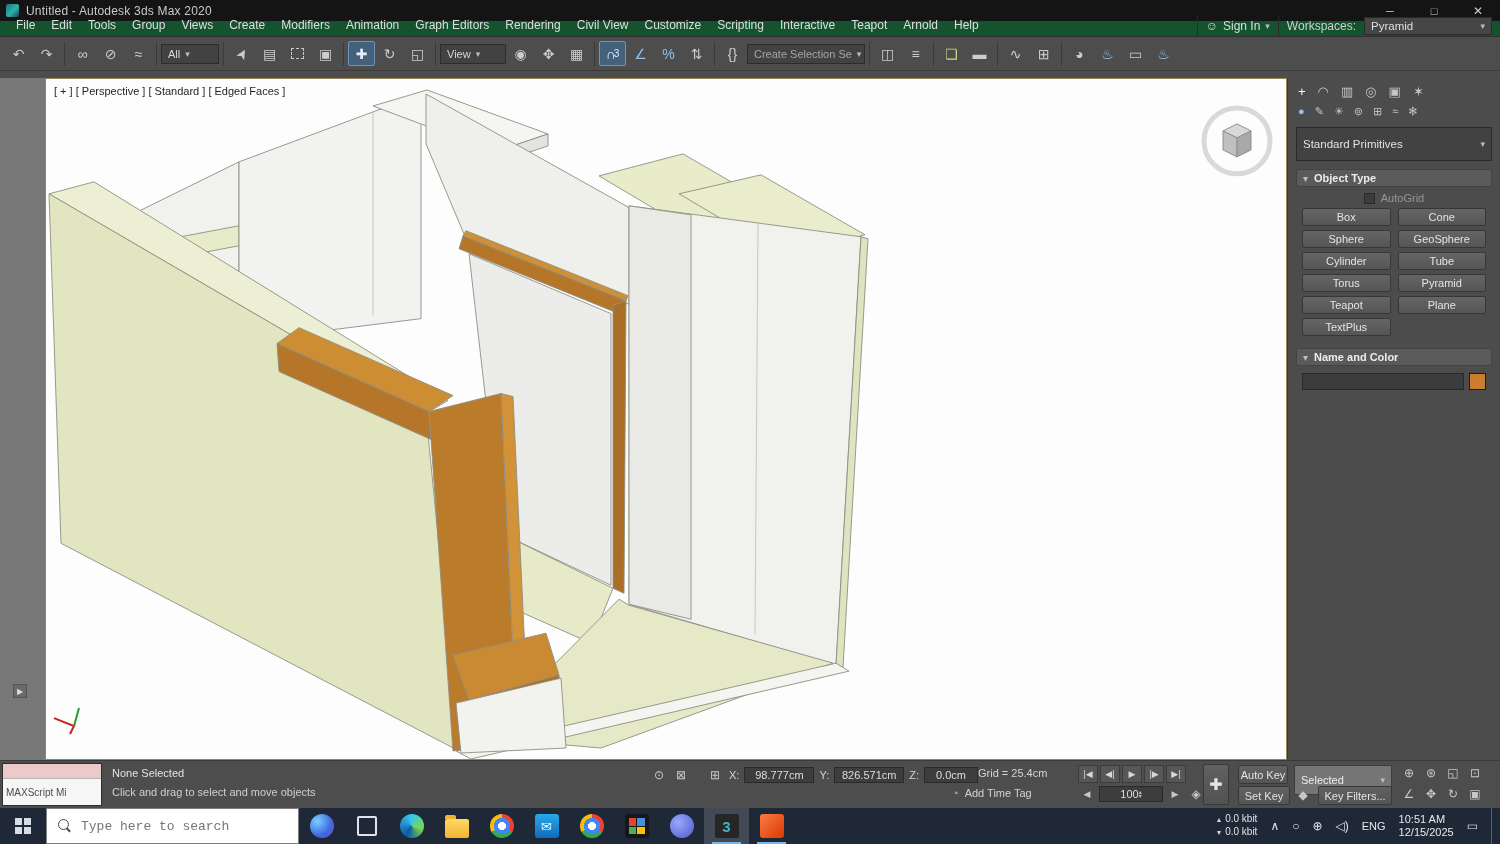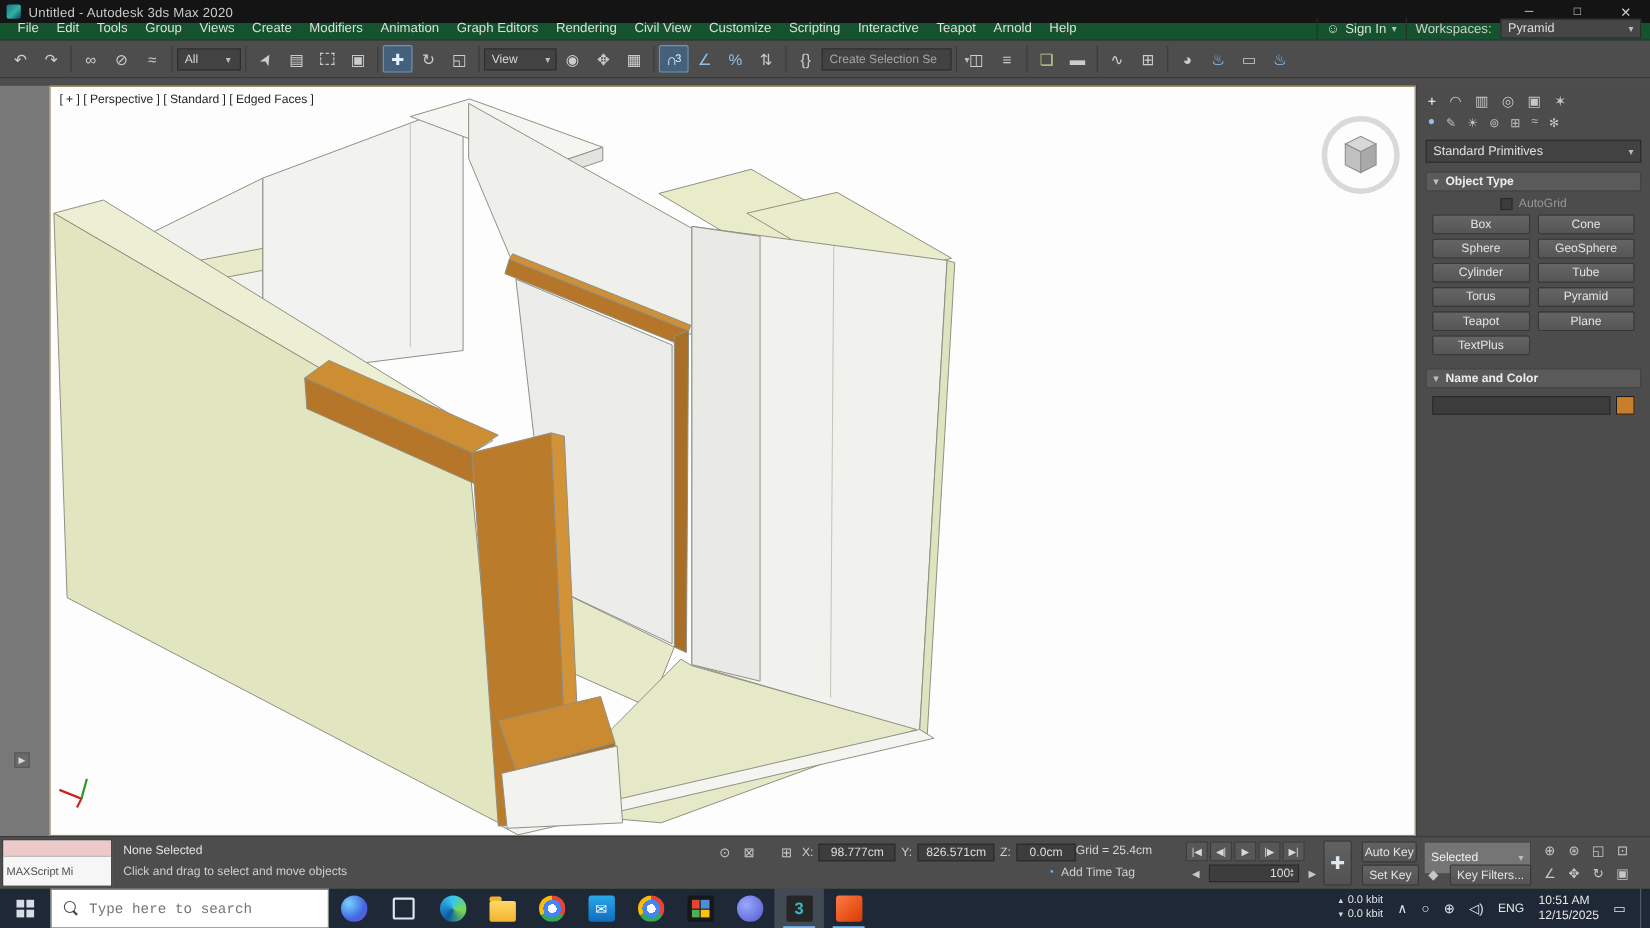--- a/index.html
+++ b/index.html
@@ -25,40 +25,40 @@
 .car{font-size:9px;color:#bdbdbd}
 
 
 .toolbar{height:34px;background:#4d4d4d;border-bottom:1px solid #3a3a3a;display:flex;align-items:center;padding:0 5px;gap:1px}
 .ticon{width:27px;height:25px;display:flex;align-items:center;justify-content:center;color:#cccccc;font-size:14px;flex:none;border-radius:2px}
 .ticon.tilt{transform:none}
 .ticon.tilt span{display:inline-block;transform:rotate(-60deg)}
 .ticon.blue{color:#8fc0ee}
 .ticon.on{background:#44617c;border:1px solid #6d95ba;color:#e2eefb}
 .tsep{width:1px;height:24px;background:#3a3a3a;margin:0 3px;flex:none}
-.tdrop{height:20px;background:#424242;border:1px solid #2c2c2c;color:#d8d8d8;font-size:11px;display:flex;align-items:center;gap:25px;padding:0 6px;flex:none;white-space:nowrap}
+.tdrop{height:20px;background:#424242;border:1px solid #2c2c2c;color:#d8d8d8;font-size:11px;display:flex;align-items:center;gap:5px;padding:0 6px;flex:none;white-space:nowrap}
 .tdrop .ph{color:#a5a5a5}
 .dashedbox{width:13px;height:11px;border:1px dashed #c9c9c9}
 .snapnum{font-size:10px;margin-left:-2px}
 
 
 .main{position:absolute;top:78px;left:0;width:1500px;height:682px;display:flex}
 .left-strip{width:45px;background:#787878;position:relative;flex:none}
 .strip-btn{position:absolute;left:13px;bottom:62px;width:14px;height:14px;background:#6a6a6a;border:1px solid #555;color:#dcdcdc;font-size:8px;display:flex;align-items:center;justify-content:center}
 .viewport{flex:1;background:#fdfdfd;position:relative;border:1px solid #948457;overflow:hidden}
 .vp-label{position:absolute;top:6px;left:8px;font-size:11px;color:#262626;z-index:3}
 .scene{position:absolute;left:0;top:0;width:100%;height:100%}
 
 
 .cpanel{width:213px;background:#4c4c4c;border-left:1px solid #3c3c3c;font-size:11px;color:#d6d6d6;flex:none;display:flex;flex-direction:column}
 .cp-tabs{display:flex;gap:12px;padding:6px 10px 3px;font-size:13px;color:#c6c6c6}
 .cp-tab.on{color:#ffffff}
 .cp-cats{display:flex;gap:10px;padding:3px 10px 6px;font-size:11px;color:#c0c0c0}
 .cp-cat.on{color:#8ec1ef}
-.cp-select{margin:3px 8px 2px;height:21px;background:#424242;border:1px solid #2b2b2b;display:flex;align-items:center;justify-content:space-between;padding:0 6px;font-size:11.5px;color:#e0e0e0}
+.cp-select{margin:3px 8px 2px;height:34px;background:#424242;border:1px solid #2b2b2b;display:flex;align-items:center;justify-content:space-between;padding:0 6px;font-size:11.5px;color:#e0e0e0}
 .roll{margin:6px 8px 2px;height:18px;background:#5a5a5a;border:1px solid #434343;border-radius:2px;display:flex;align-items:center;gap:6px;padding:0 6px;font-weight:bold;color:#ececec}
 .roll .sp{flex:1}
 .roll .rarrow{font-weight:normal;color:#bdbdbd;font-size:10px}
 .ag{display:flex;align-items:center;justify-content:center;gap:6px;color:#979797;padding:3px 0 3px}
 .cb{width:11px;height:11px;background:#3c3c3c;border:1px solid #292929}
 .ogrid{display:grid;grid-template-columns:1fr 1fr;gap:4px 7px;padding:1px 14px 6px}
 .obtn{height:18px;background:linear-gradient(#656565,#555555);border:1px solid #373737;border-radius:2px;display:flex;align-items:center;justify-content:center;color:#e4e4e4}
 .ncrow{display:flex;gap:5px;padding:5px 14px;align-items:center}
 .ncfield{flex:1;height:17px;background:#3c3c3c;border:1px solid #292929}
 .swatch{width:17px;height:17px;background:#c87e2c;border:1px solid #1d1d1d}
@@ -363,21 +363,21 @@
 
     <div class="sb-abs" style="left:1078px;top:4px;gap:2px">
       <span class="pb">|◀</span>
       <span class="pb">◀|</span>
       <span class="pb">▶</span>
       <span class="pb">|▶</span>
       <span class="pb">▶|</span>
     </div>
     <div class="sb-abs" style="left:1078px;top:25px;gap:3px">
       <span class="sb-ic" style="font-size:9px">◀</span>
-      <span class="sb-field" style="width:82px;justify-content:flex-end;padding:0 4px">
+      <span class="sb-field" style="width:64px;justify-content:center;padding:0 4px">
         <span>100</span>
         <span class="spinners">
             <span>▴</span>
             <span>▾</span>
           </span>
       </span>
       <span class="sb-ic" style="font-size:9px">▶</span>
       <span class="sb-ic">◈</span>
     </div>
 

